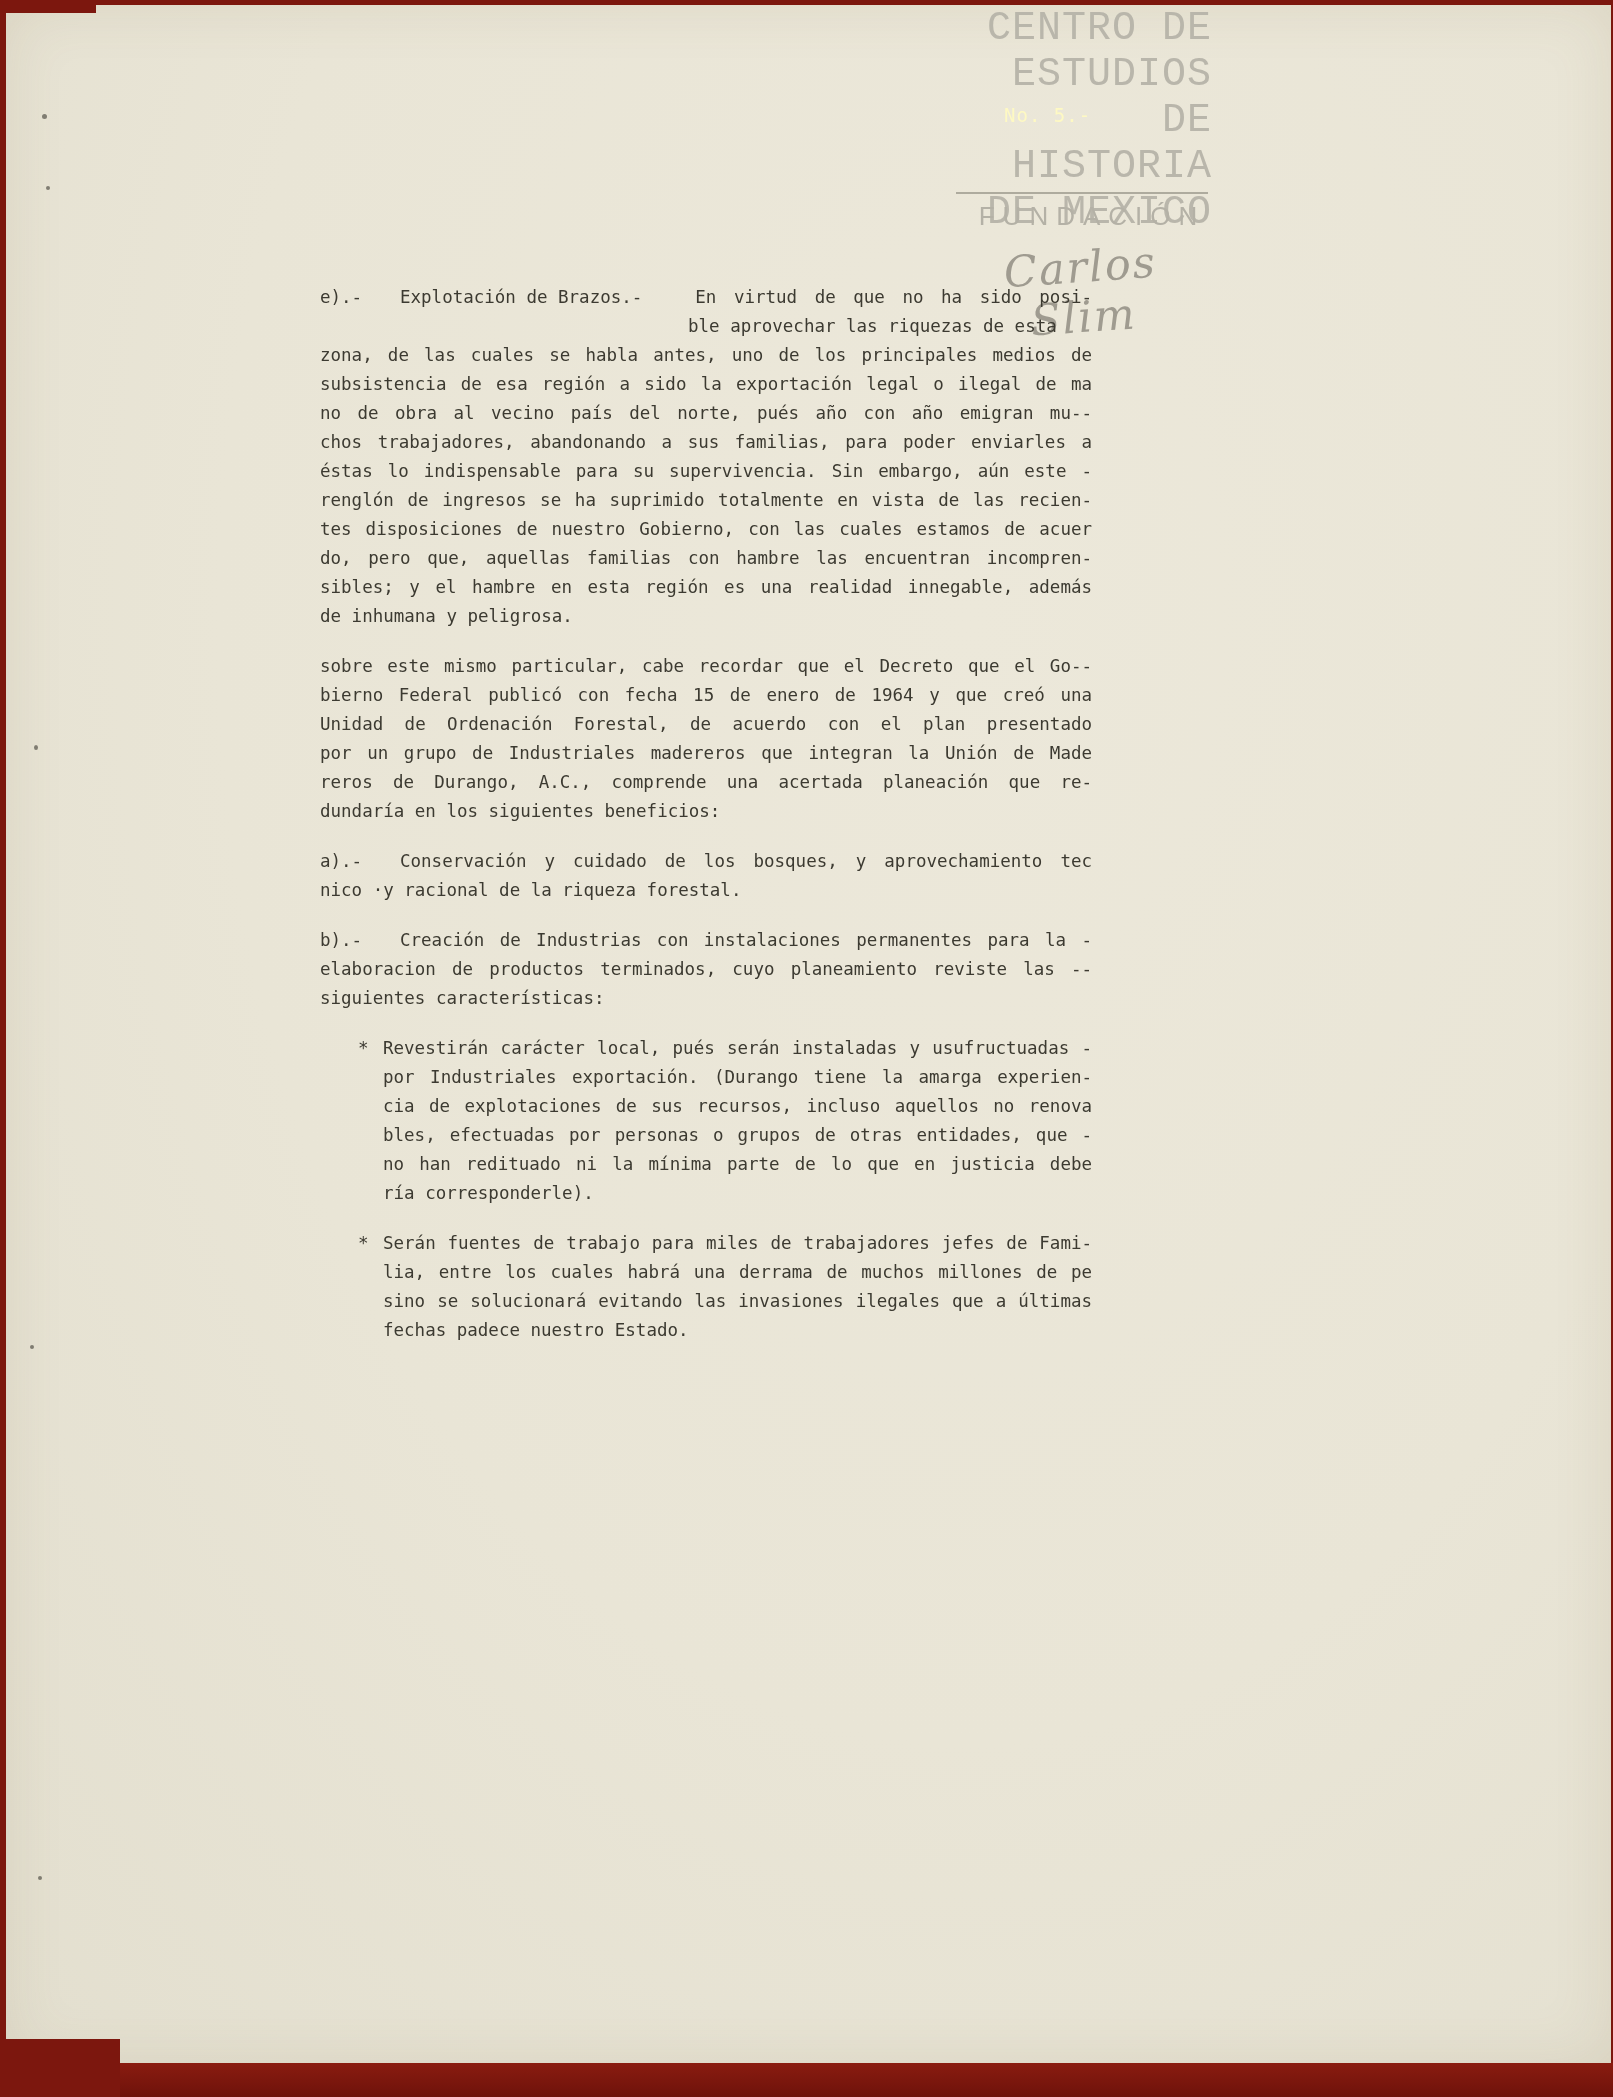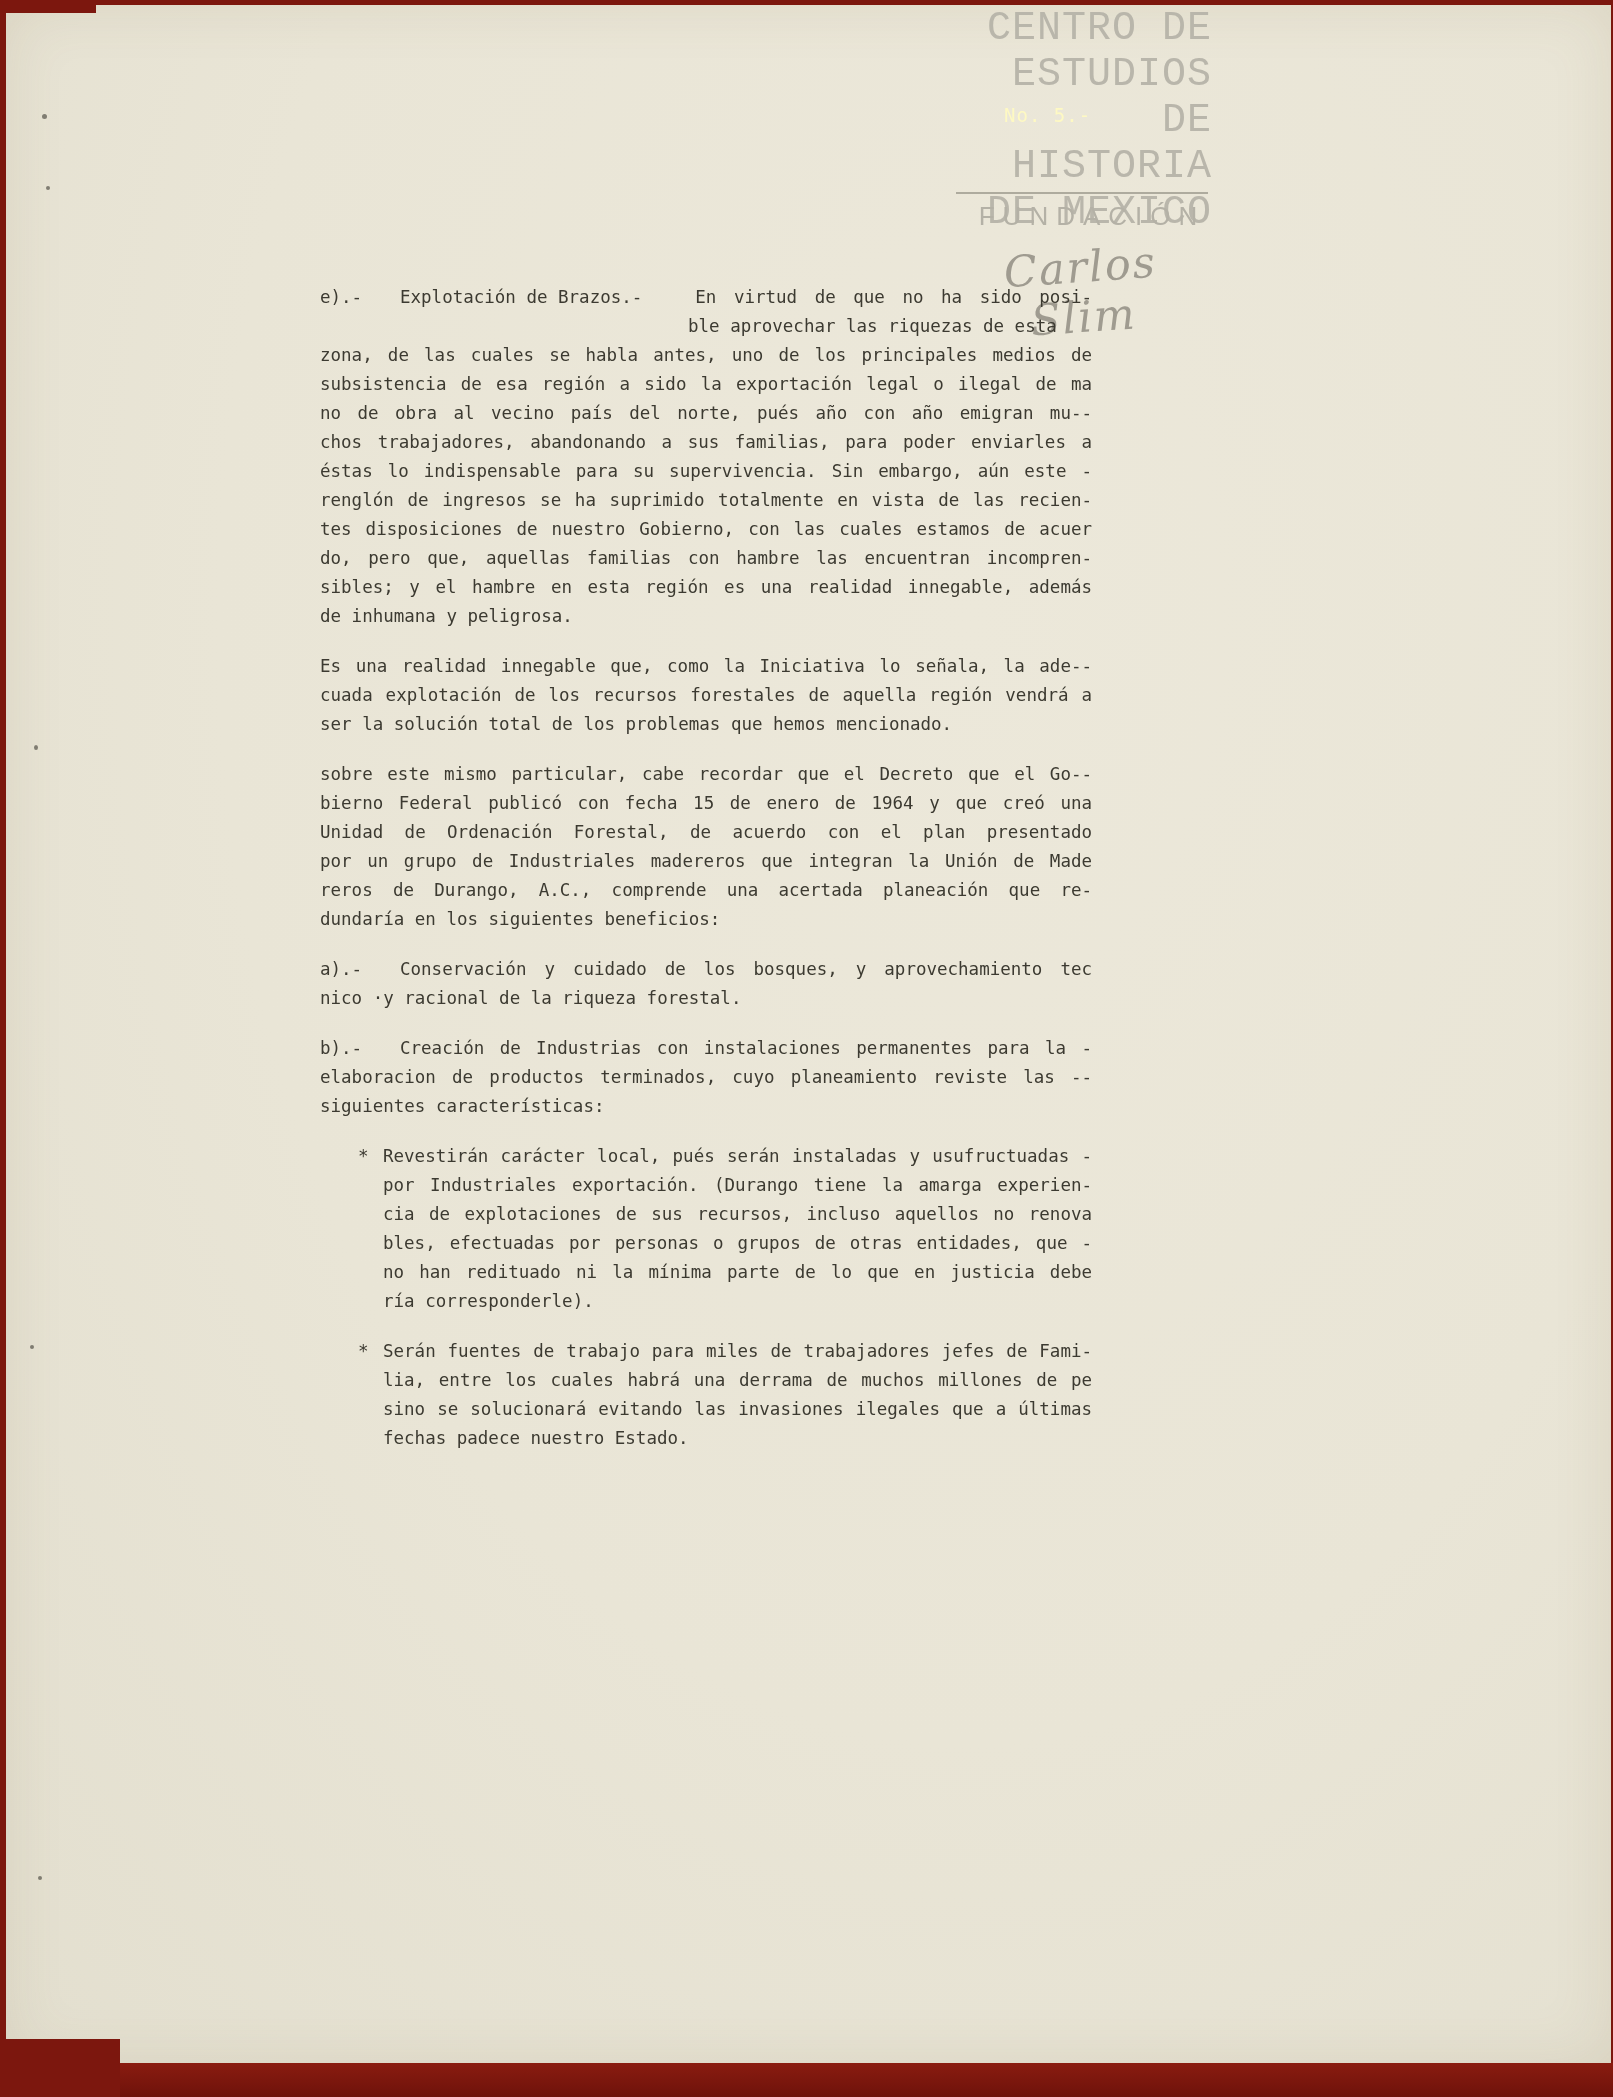--- a/index.html
+++ b/index.html
@@ -103,25 +103,20 @@
     <div class="ln j">no de obra al vecino país del norte, pués año con año emigran mu--</div>
     <div class="ln j">chos trabajadores, abandonando a sus familias, para poder enviarles a</div>
     <div class="ln j">éstas lo indispensable para su supervivencia. Sin embargo, aún este -</div>
     <div class="ln j">renglón de ingresos se ha suprimido totalmente en vista de las recien-</div>
     <div class="ln j">tes disposiciones de nuestro Gobierno, con las cuales estamos de acuer</div>
     <div class="ln j">do, pero que, aquellas familias con hambre las encuentran incompren-</div>
     <div class="ln j">sibles; y el hambre en esta región es una realidad innegable, además</div>
     <div class="ln">de inhumana y peligrosa.</div>
   </div>
 
-  <div class="para">
-    <div class="ln j">Es una realidad innegable que, como la Iniciativa lo señala, la ade--</div>
-    <div class="ln j">cuada explotación de los recursos forestales de aquella región vendrá a</div>
-    <div class="ln">ser la solución total de los problemas que hemos mencionado.</div>
-  </div>
 
   <div class="para">
     <div class="ln j">sobre este mismo particular, cabe recordar que el Decreto que el Go--</div>
     <div class="ln j">bierno Federal publicó con fecha 15 de enero de 1964 y que creó una</div>
     <div class="ln j">Unidad de Ordenación Forestal, de acuerdo con el plan presentado</div>
     <div class="ln j">por un grupo de Industriales madereros que integran la Unión de Made</div>
     <div class="ln j">reros de Durango, A.C., comprende una acertada planeación que re-</div>
     <div class="ln">dundaría en los siguientes beneficios:</div>
   </div>
 

